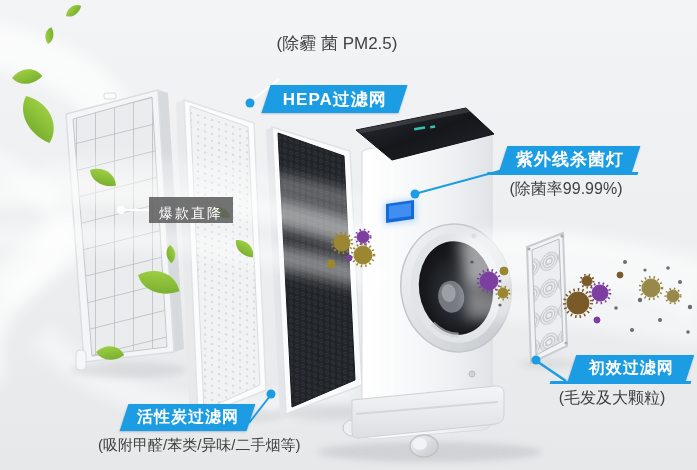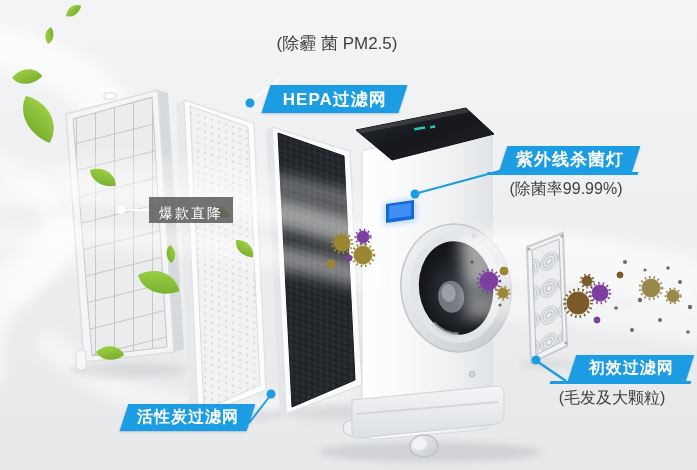--- a/index.html
+++ b/index.html
@@ -288,17 +288,18 @@
 
   <div class="tag" id="primary-tag">
     <span>初效过滤网</span>
   </div>
   <div class="underline" id="primary-underline"></div>
   <div class="note" id="primary-note">(毛发及大颗粒)</div>
 
   <div class="tag" id="carbon-tag">
     <span>活性炭过滤网</span>
   </div>
+  <div class="note" id="carbon-note">(吸附甲醛/苯类/异味/二手烟等)</div>
 
   <div id="promo-tag">
     <span>爆款直降</span>
   </div>
 </div>
 
 </body></html>

